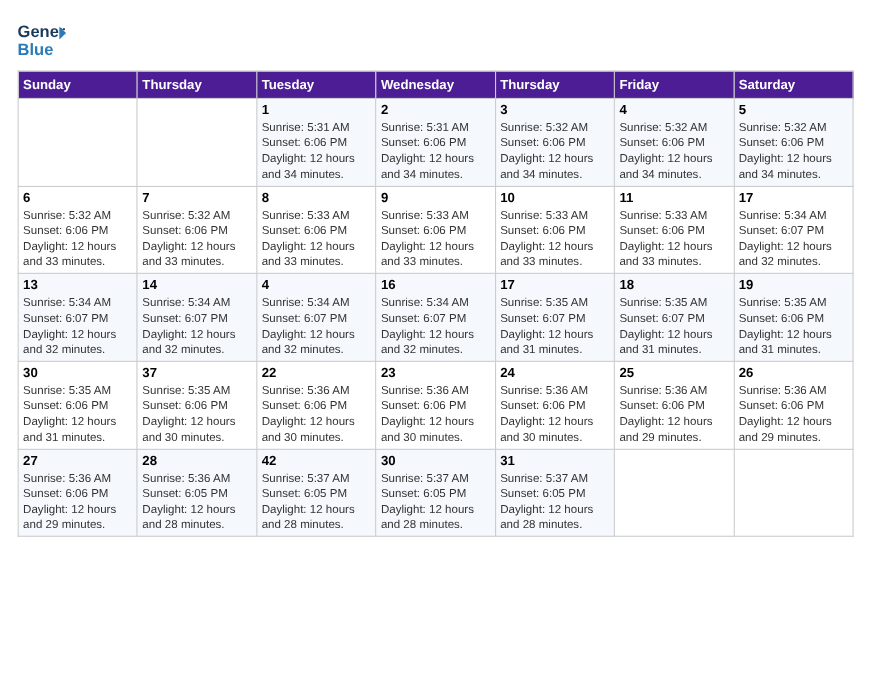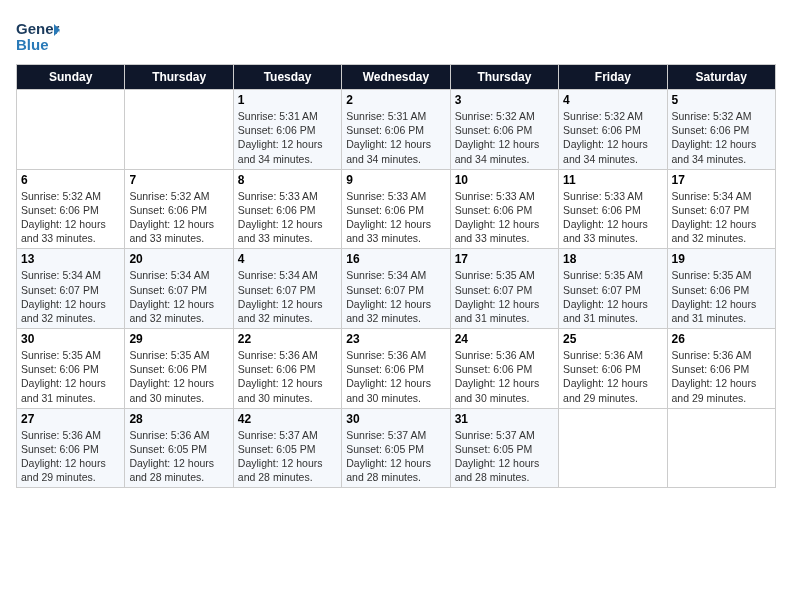--- a/index.html
+++ b/index.html
@@ -32,24 +32,24 @@
     .subtitle {
       font-size: 15px;
       color: #333;
     }
     .calendar {
       width: 100%;
       border-collapse: collapse;
       font-size: 11px;
     }
     .calendar th {
-      background: #0f172a;
+      background: #4c1d95;
       color: #fff;
-      padding: 5px 20px;
-      text-align: center;
+      padding: 5px 4px;
+      text-align: left;
       font-size: 12px;
       border: 1px solid #ccc;
     }
     .calendar td {
       border: 1px solid #ccc;
       vertical-align: top;
       padding: 3px 4px;
       width: 108px;
       min-height: 70px;
     }
@@ -181,21 +181,21 @@
         </td>
       </tr>
       <tr class="row-even">
         <td>
           <div class="cell-number">13</div>
           <div class="cell-text" style="white-space: pre-line;">Sunrise: 5:34 AM
 Sunset: 6:07 PM
 Daylight: 12 hours and 32 minutes.</div>
         </td>
         <td>
-          <div class="cell-number">20</div>
+          <div class="cell-number">14</div>
           <div class="cell-text" style="white-space: pre-line;">Sunrise: 5:34 AM
 Sunset: 6:07 PM
 Daylight: 12 hours and 32 minutes.</div>
         </td>
         <td>
           <div class="cell-number">4</div>
           <div class="cell-text" style="white-space: pre-line;">Sunrise: 5:34 AM
 Sunset: 6:07 PM
 Daylight: 12 hours and 32 minutes.</div>
         </td>
@@ -225,21 +225,21 @@
         </td>
       </tr>
       <tr class="row-odd">
         <td>
           <div class="cell-number">30</div>
           <div class="cell-text" style="white-space: pre-line;">Sunrise: 5:35 AM
 Sunset: 6:06 PM
 Daylight: 12 hours and 31 minutes.</div>
         </td>
         <td>
-          <div class="cell-number">29</div>
+          <div class="cell-number">37</div>
           <div class="cell-text" style="white-space: pre-line;">Sunrise: 5:35 AM
 Sunset: 6:06 PM
 Daylight: 12 hours and 30 minutes.</div>
         </td>
         <td>
           <div class="cell-number">22</div>
           <div class="cell-text" style="white-space: pre-line;">Sunrise: 5:36 AM
 Sunset: 6:06 PM
 Daylight: 12 hours and 30 minutes.</div>
         </td>

